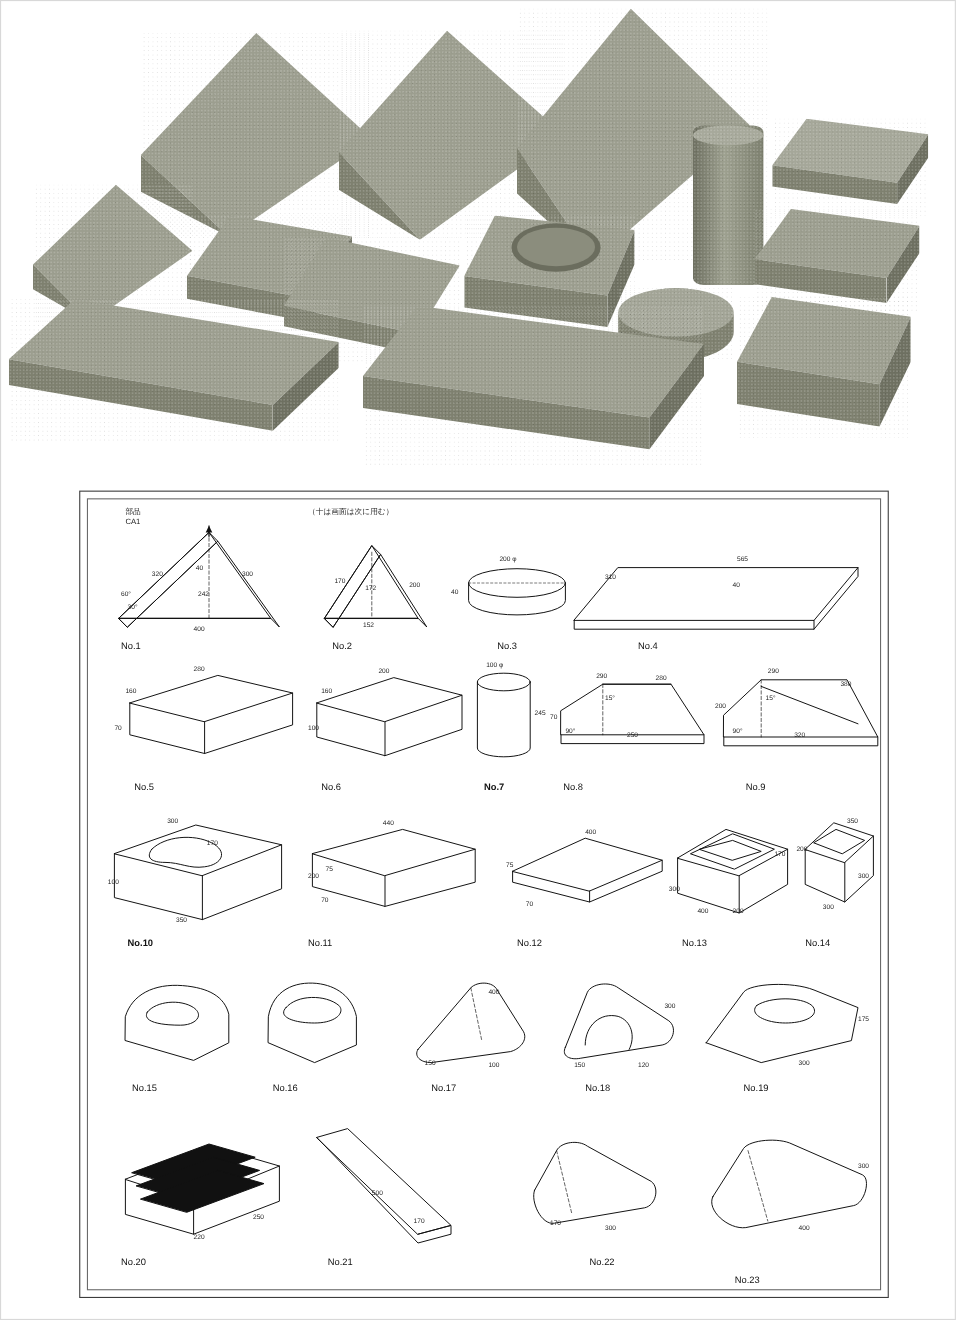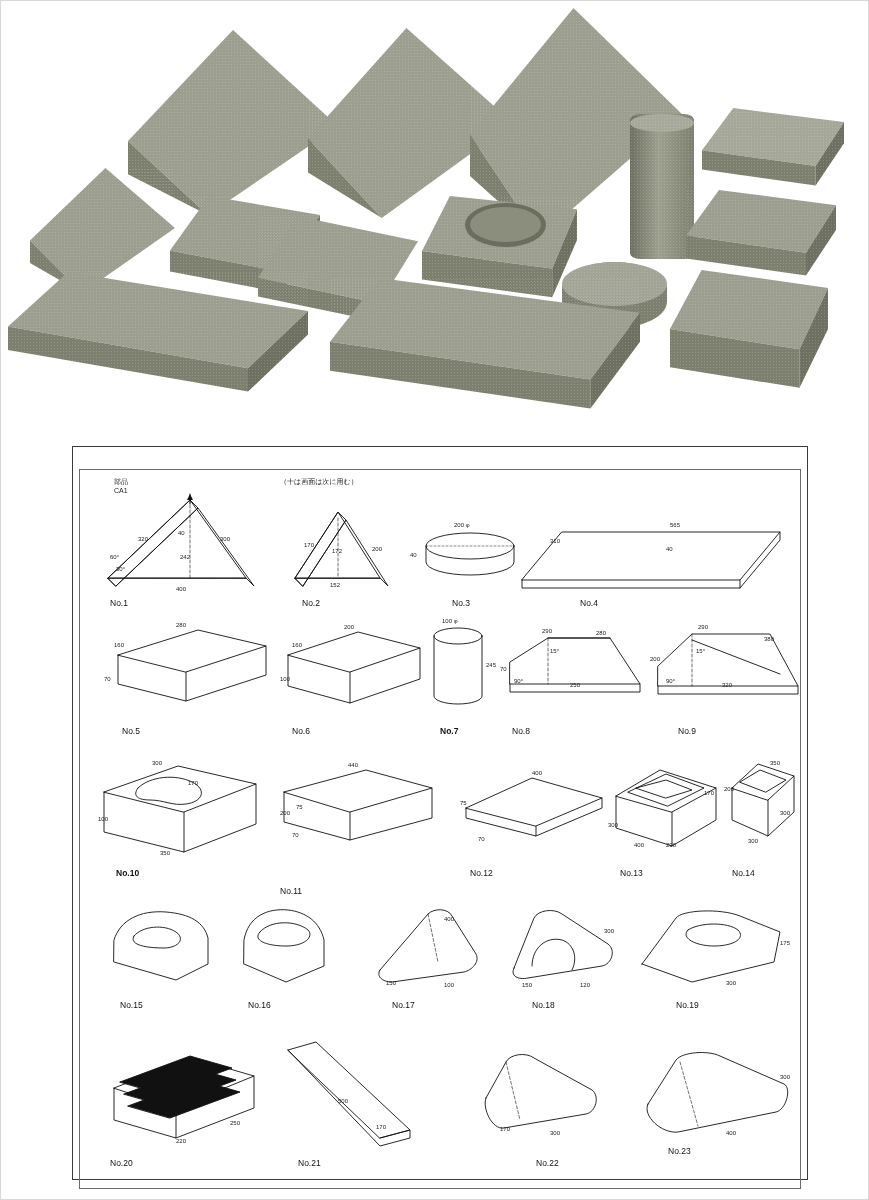--- a/index.html
+++ b/index.html
@@ -75,21 +75,20 @@
     border: 1px solid #3c3c3c;
     box-sizing: border-box;
   }
   #drawing-inner {
     position: absolute;
     left: 6px; top: 6px;
     width: 722px; height: 720px;
     border: 1px solid #6a6a6a;
     box-sizing: border-box;
     overflow: hidden;
-    margin-top: 16px;
   }
   #drawing-svg {
     position: absolute;
     left: 0; top: 0;
   }
   .note {
     position: absolute;
     font-family: "Liberation Sans", sans-serif;
     font-size: 7px;
     color: #1a1a1a;
@@ -337,35 +336,35 @@
       <div class="itemname" style="left:372px;top:128px;">No.3</div>
       <div class="itemname" style="left:500px;top:128px;">No.4</div>
 
       <div class="itemname" style="left:42px;top:256px;">No.5</div>
       <div class="itemname" style="left:212px;top:256px;">No.6</div>
       <div class="itemname" style="left:360px;top:256px;font-weight:bold;">No.7</div>
       <div class="itemname" style="left:432px;top:256px;">No.8</div>
       <div class="itemname" style="left:598px;top:256px;">No.9</div>
 
       <div class="itemname" style="left:36px;top:398px;font-weight:bold;">No.10</div>
-      <div class="itemname" style="left:200px;top:416px;">No.11</div>
+      <div class="itemname" style="left:200px;top:398px;">No.11</div>
       <div class="itemname" style="left:390px;top:398px;">No.12</div>
       <div class="itemname" style="left:540px;top:398px;">No.13</div>
       <div class="itemname" style="left:652px;top:398px;">No.14</div>
 
       <div class="itemname" style="left:40px;top:530px;">No.15</div>
       <div class="itemname" style="left:168px;top:530px;">No.16</div>
       <div class="itemname" style="left:312px;top:530px;">No.17</div>
       <div class="itemname" style="left:452px;top:530px;">No.18</div>
       <div class="itemname" style="left:596px;top:530px;">No.19</div>
 
       <div class="itemname" style="left:30px;top:688px;">No.20</div>
       <div class="itemname" style="left:218px;top:688px;">No.21</div>
       <div class="itemname" style="left:420px;top:688px;padding-left:36px;">No.22</div>
-      <div class="itemname" style="left:588px;top:676px;">No.23</div>
+      <div class="itemname" style="left:588px;top:704px;">No.23</div>
 
       <div class="dim" style="left:58px;top:66px;">320</div>
       <div class="dim" style="left:140px;top:66px;">300</div>
       <div class="dim" style="left:98px;top:60px;">40</div>
       <div class="dim" style="left:100px;top:84px;">242</div>
       <div class="dim" style="left:96px;top:116px;">400</div>
       <div class="dim" style="left:36px;top:96px;">30°</div>
       <div class="dim" style="left:30px;top:84px;">60°</div>
 
       <div class="dim" style="left:224px;top:72px;">170</div>

